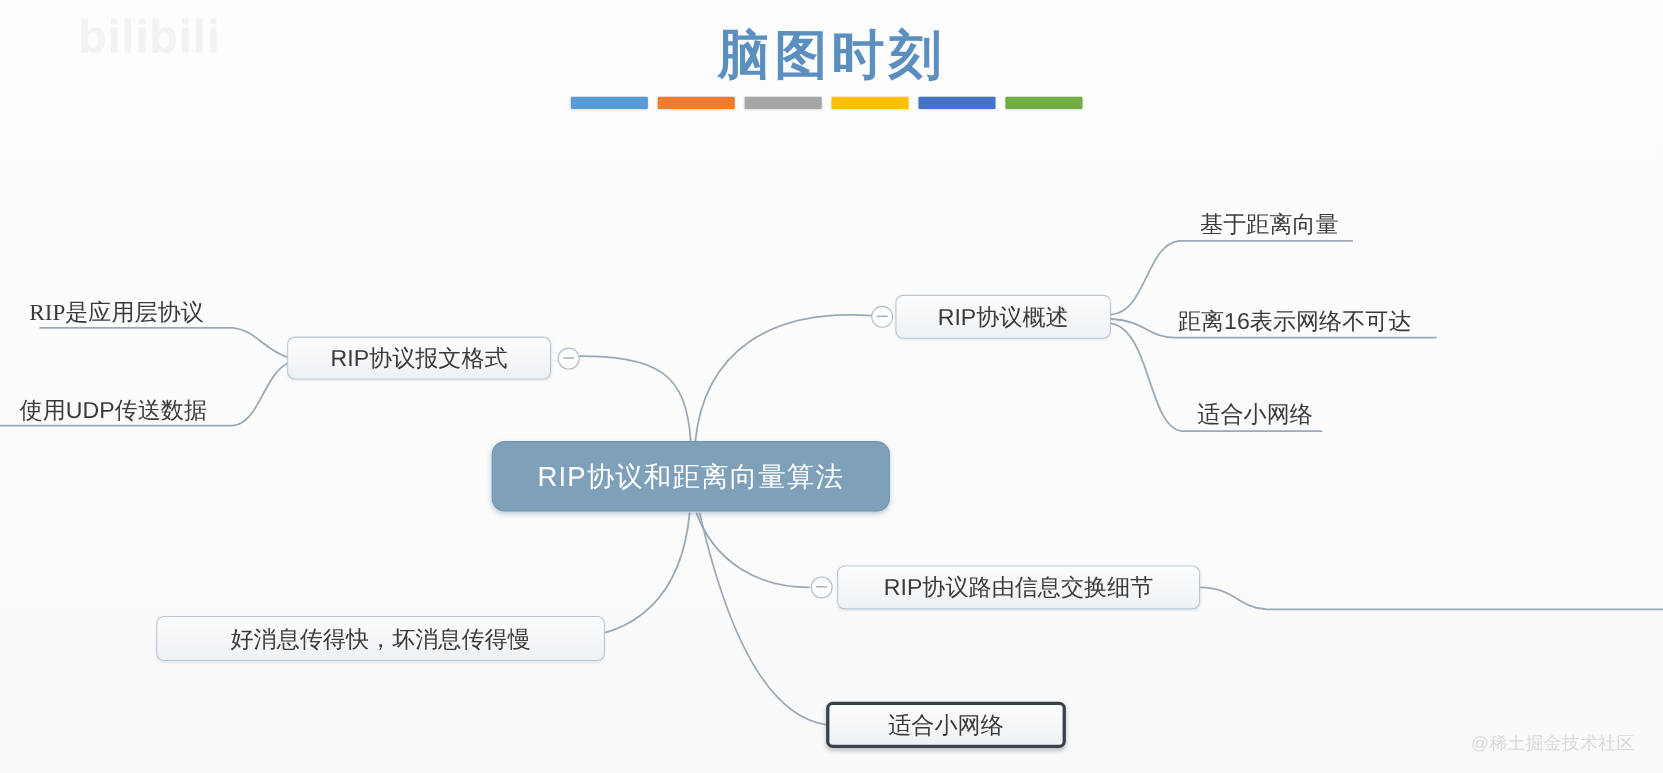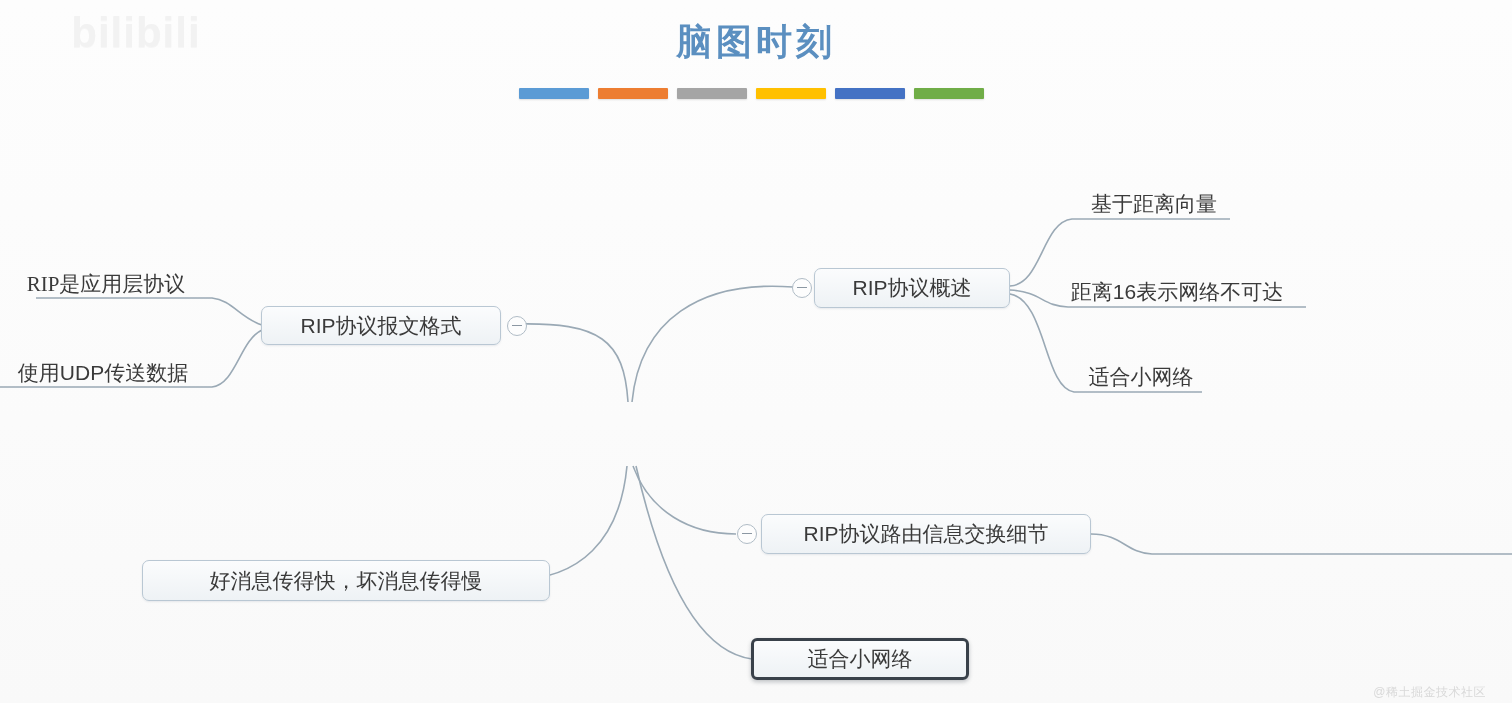--- a/index.html
+++ b/index.html
@@ -30,35 +30,35 @@
     color: #f2f2f2;
     text-shadow: 0 1px 0 #f6f6f6;
     user-select: none;
     line-height: 62px;
     white-space: nowrap;
   }
   .wm-bili .faint { color: #fafafa; font-size: 26px; font-weight: normal; letter-spacing: 2px; }
   .wm-corner {
     position: absolute;
     right: 26px;
-    bottom: 2px;
-    font-size: 12px;
+    bottom: 16px;
+    font-size: 16px;
     color: #d9d9d9;
     letter-spacing: 0.5px;
     user-select: none;
   }
 
   
   .title {
     position: absolute;
     left: 0;
     top: 18px;
     width: 1512px;
     text-align: center;
-    font-size: 36px;
+    font-size: 48px;
     font-weight: bold;
     color: #5b8fc0;
     letter-spacing: 4px;
   }
   .bars {
     position: absolute;
     left: 519px;
     top: 88px;
     width: 465px;
     height: 12px;
@@ -179,20 +179,23 @@
       <path d="M 262 330 C 240 340 236 384 212 387 L 0 387"></path>
 
       <path d="M 1010 286 C 1042 284 1042 222 1072 219 L 1230 219"></path>
       <path d="M 1010 290 C 1042 292 1042 306 1068 307 L 1306 307"></path>
       <path d="M 1010 294 C 1046 300 1044 388 1074 392 L 1202 392"></path>
 
       <path d="M 1091 534 C 1122 534 1126 553 1152 554 L 1512 554"></path>
     </g>
   </svg>
 
+  <div class="node node-root" style="left:447px; top:401px; width:362px; height:64px;">
+    <span>RIP协议和距离向量算法</span>
+  </div>
 
   <div class="node node-box" style="left:261px; top:306px; width:240px; height:39px;">
     <span>RIP协议报文格式</span>
   </div>
   <div class="toggle" style="left:507px; top:316px;"></div>
 
   <div class="node node-leaf" style="left:16px; top:270px; width:180px; height:30px;font-family:Liberation Serif, serif;">
     <span>RIP是应用层协议</span>
   </div>
   <div class="node node-leaf" style="left:10px; top:359px; width:186px; height:30px;">

